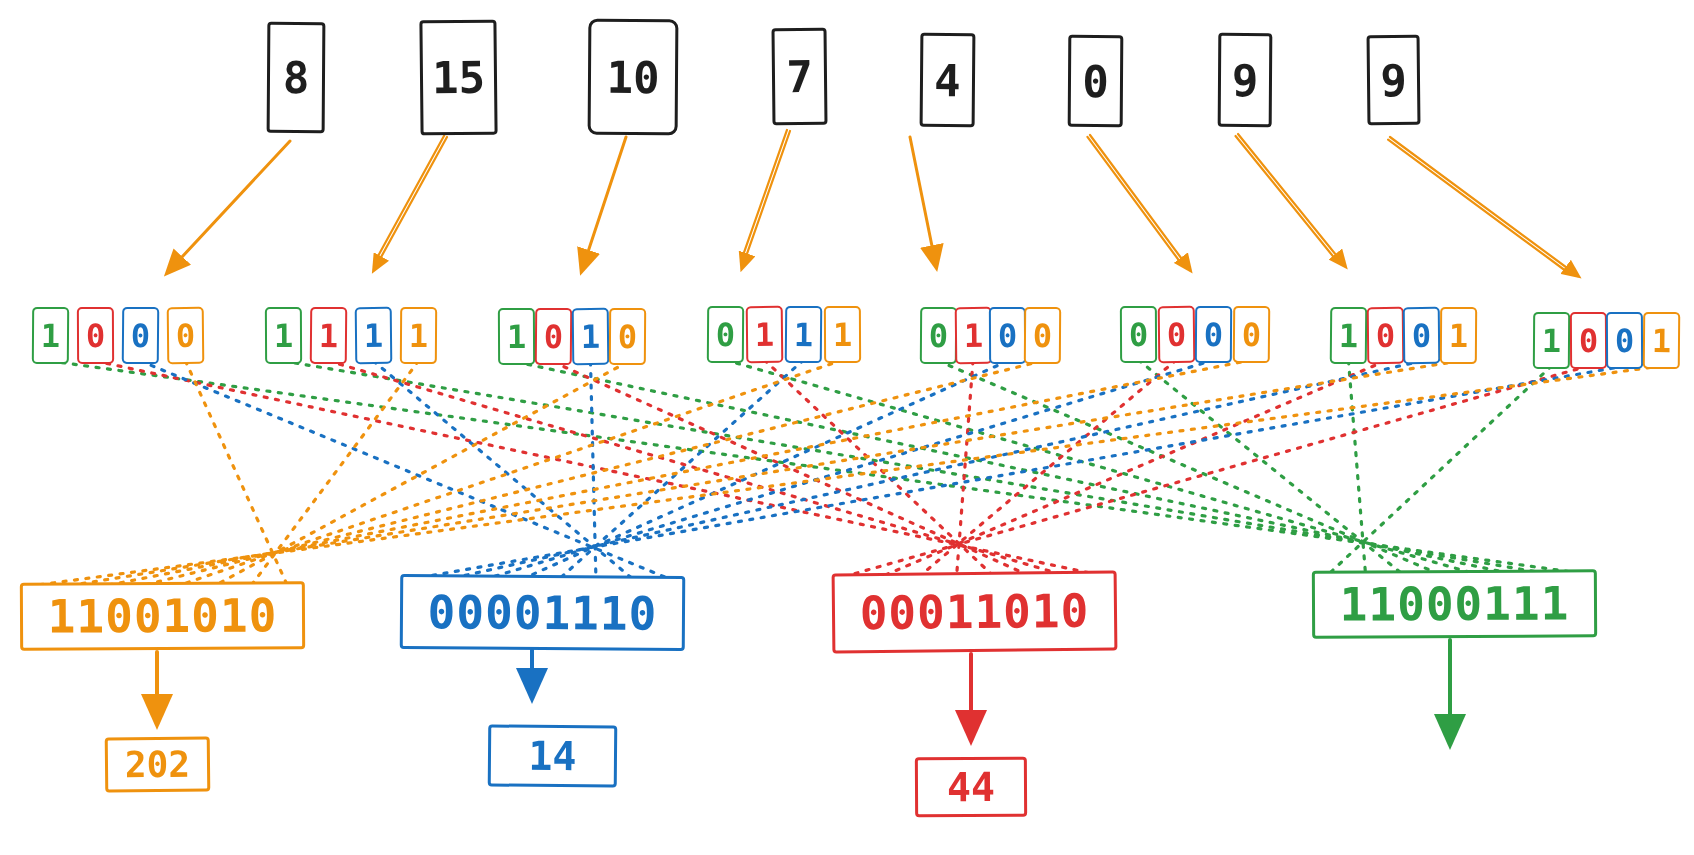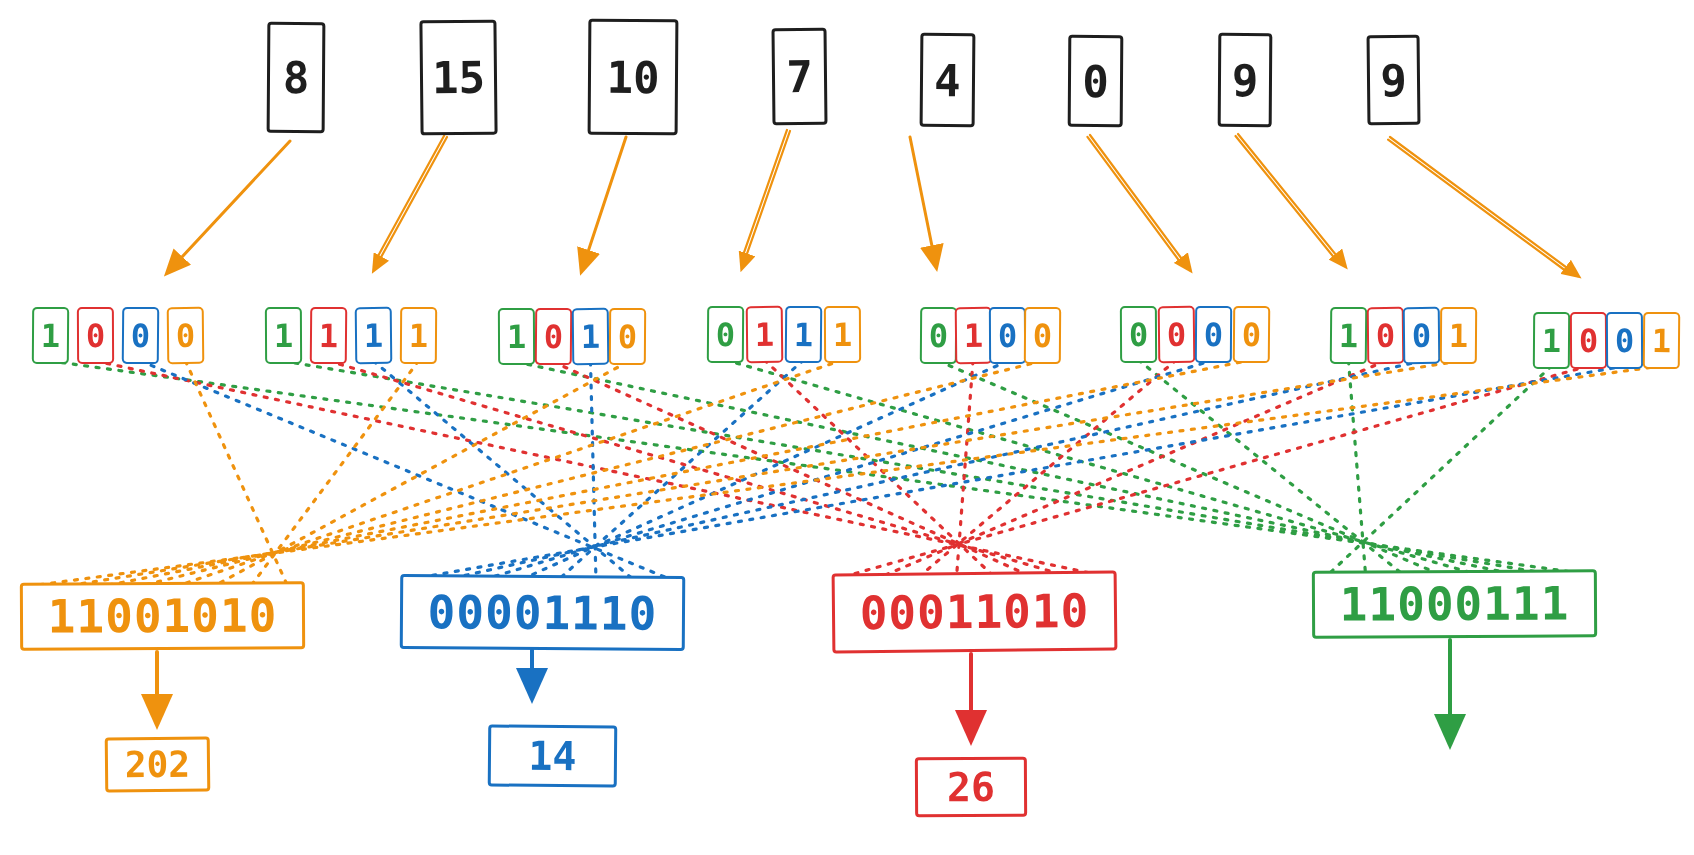--- a/index.html
+++ b/index.html
@@ -96,21 +96,21 @@
       <line x1="1390" y1="137" x2="1578" y2="276" stroke="#ef920e" stroke-width="2.2" stroke-linecap="round" marker-end="url(#head-orange)"></line>
       <line x1="1388.0975637949903" y1="139.57307918375406" x2="1564.8403423660664" y2="270.24992078683687" stroke="#ef920e" stroke-width="2.2" stroke-linecap="round"></line>
       <line x1="157" y1="652" x2="157" y2="722" stroke="#ef920e" stroke-width="4" stroke-linecap="round" marker-end="url(#head-orange)"></line>
       <line x1="532" y1="650" x2="532" y2="696" stroke="#1971c2" stroke-width="4" stroke-linecap="round" marker-end="url(#head-blue)"></line>
       <line x1="971" y1="654" x2="971" y2="738" stroke="#e03131" stroke-width="4" stroke-linecap="round" marker-end="url(#head-red)"></line>
       <line x1="1450" y1="640" x2="1450" y2="742" stroke="#2f9e44" stroke-width="4" stroke-linecap="round" marker-end="url(#head-green)"></line>
     </svg>
   <div id="nodes">
       <div class="box num-box r4" style="left: 267px; top: 22px; width: 58px; height: 111px;">8</div>
       <div class="box num-box r1" style="left: 420px; top: 20px; width: 77px; height: 115px;">15</div>
-      <div class="box num-box r4" style="left: 588px; top: 19px; width: 90px; height: 116px;">10</div>
+      <div class="box num-box r4" style="left: 588px; top: 19px; width: 90px; height: 116px; border-radius: 9px;">10</div>
       <div class="box num-box r1" style="left: 772px; top: 28px; width: 55px; height: 97px;">7</div>
       <div class="box num-box r2" style="left: 920px; top: 33px; width: 55px; height: 94px;">4</div>
       <div class="box num-box r4" style="left: 1068px; top: 35px; width: 55px; height: 92px;">0</div>
       <div class="box num-box r4" style="left: 1218px; top: 33px; width: 54px; height: 94px;">9</div>
       <div class="box num-box r1" style="left: 1367px; top: 35px; width: 53px; height: 90px;">9</div>
       <div class="box bit-box r4" style="left: 32px; top: 307px; border-color: rgb(47, 158, 68); color: rgb(47, 158, 68);">1</div>
       <div class="box bit-box r3" style="left: 77px; top: 307px; border-color: rgb(224, 49, 49); color: rgb(224, 49, 49);">0</div>
       <div class="box bit-box r2" style="left: 122px; top: 307px; border-color: rgb(25, 113, 194); color: rgb(25, 113, 194);">0</div>
       <div class="box bit-box r1" style="left: 167px; top: 307px; border-color: rgb(239, 146, 14); color: rgb(239, 146, 14);">0</div>
       <div class="box bit-box r3" style="left: 265px; top: 307px; border-color: rgb(47, 158, 68); color: rgb(47, 158, 68);">1</div>
@@ -139,16 +139,16 @@
       <div class="box bit-box r4" style="left: 1440px; top: 307px; border-color: rgb(239, 146, 14); color: rgb(239, 146, 14);">1</div>
       <div class="box bit-box r4" style="left: 1533px; top: 312px; border-color: rgb(47, 158, 68); color: rgb(47, 158, 68);">1</div>
       <div class="box bit-box r3" style="left: 1570px; top: 312px; border-color: rgb(224, 49, 49); color: rgb(224, 49, 49);">0</div>
       <div class="box bit-box r3" style="left: 1606px; top: 312px; border-color: rgb(25, 113, 194); color: rgb(25, 113, 194);">0</div>
       <div class="box bit-box r2" style="left: 1643px; top: 312px; border-color: rgb(239, 146, 14); color: rgb(239, 146, 14);">1</div>
       <div class="box out-box r3" style="left: 20px; top: 582px; width: 285px; height: 68px; border-color: rgb(239, 146, 14); color: rgb(239, 146, 14); font-size: 46px;">11001010</div>
       <div class="box dec-box r1" style="left: 105px; top: 737px; width: 105px; height: 55px; border-color: rgb(239, 146, 14); color: rgb(239, 146, 14); font-size: 36px;">202</div>
       <div class="box out-box r4" style="left: 400px; top: 575px; width: 285px; height: 75px; border-color: rgb(25, 113, 194); color: rgb(25, 113, 194); font-size: 46px;">00001110</div>
       <div class="box dec-box r2" style="left: 488px; top: 725px; width: 129px; height: 62px; border-color: rgb(25, 113, 194); color: rgb(25, 113, 194); font-size: 40px;">14</div>
       <div class="box out-box r1" style="left: 832px; top: 572px; width: 285px; height: 80px; border-color: rgb(224, 49, 49); color: rgb(224, 49, 49); font-size: 46px;">00011010</div>
-      <div class="box dec-box r3" style="left: 915px; top: 757px; width: 112px; height: 60px; border-color: rgb(224, 49, 49); color: rgb(224, 49, 49); font-size: 40px;">26</div>
+      <div class="box dec-box r3" style="left: 915px; top: 757px; width: 112px; height: 60px; border-color: rgb(224, 49, 49); color: rgb(224, 49, 49); font-size: 40px;">44</div>
       <div class="box out-box r3" style="left: 1312px; top: 570px; width: 285px; height: 68px; border-color: rgb(47, 158, 68); color: rgb(47, 158, 68); font-size: 46px;">11000111</div>
     </div>
 </div>
 
 </body></html>

